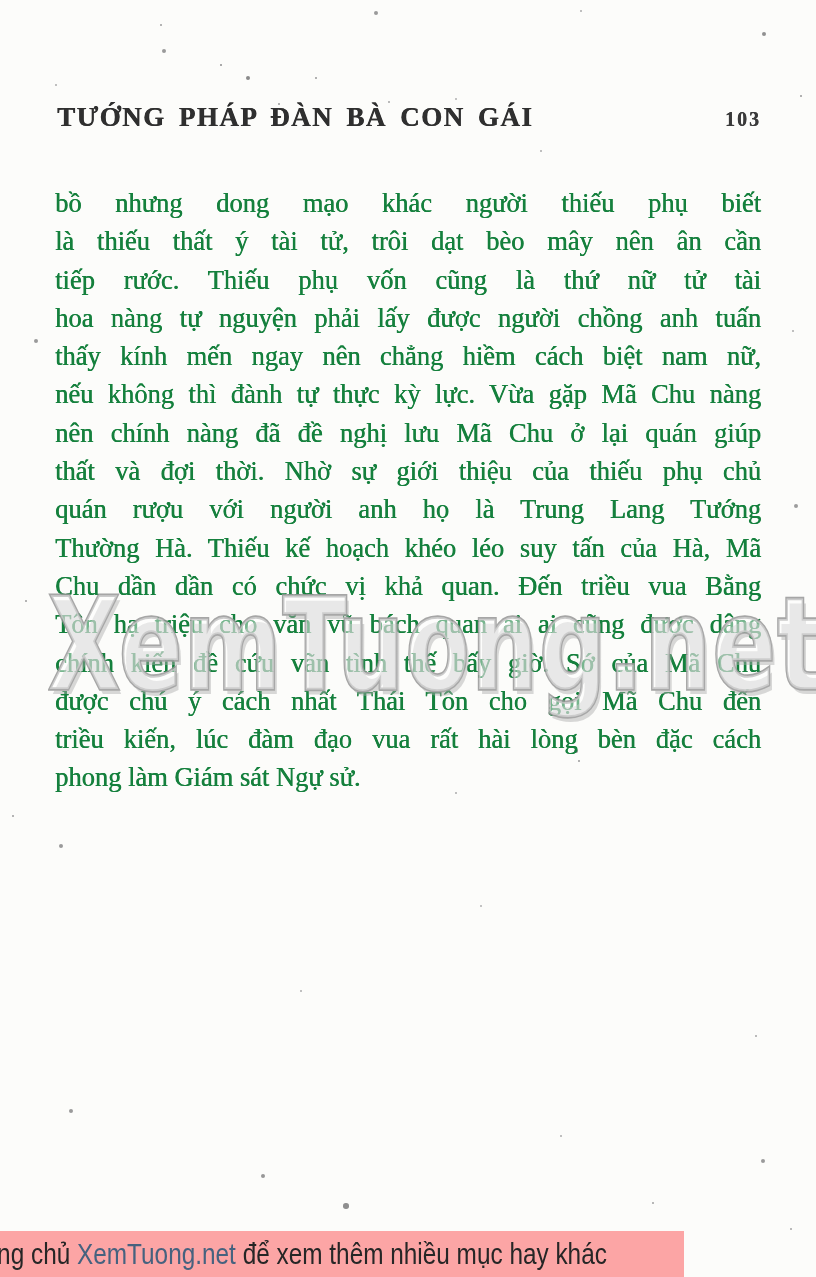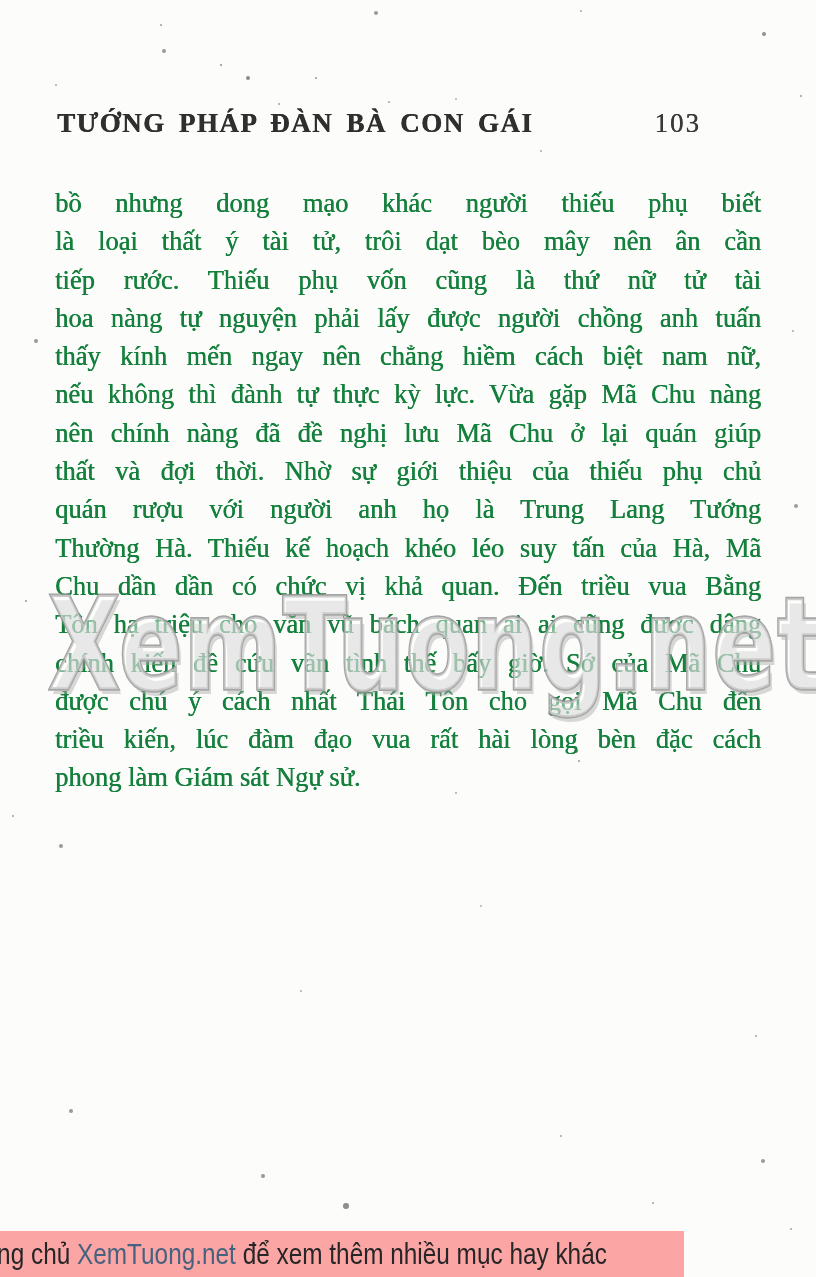--- a/index.html
+++ b/index.html
@@ -26,31 +26,31 @@
       60px 845px 0 1px #9a9a9a, 12px 815px 0 0 #9d9d9d, 480px 905px 0 0 #b0b0b0,
       300px 990px 0 0 #adadad, 755px 1035px 0 0 #a5a5a5, 70px 1110px 0 1px #9a9a9a,
       560px 1135px 0 0 #ababab, 262px 1175px 0 1px #979797, 345px 1205px 0 2px #8f8f8f,
       652px 1202px 0 0 #a0a0a0, 762px 1160px 0 1px #9a9a9a, 790px 1228px 0 0 #a5a5a5;
   }
   .edge-mark{
     position:absolute;left:0;bottom:18px;width:3px;height:16px;background:#6a6a6a;opacity:.7;
   }
   
   .header{
-    position:absolute;left:57px;top:108px;width:704px;
+    position:absolute;left:57px;top:102px;width:704px;
     display:flex;justify-content:space-between;align-items:baseline;
   }
   .title{
     font-size:27px;font-weight:bold;color:#2f2f2f;
     letter-spacing:1.5px;word-spacing:5px;
     text-shadow:0.4px 0 0 currentColor;
   }
   .pagenum{
-    font-size:27px;font-weight:normal;color:#3a3a3a;letter-spacing:2px;
-    margin-right:60px;font-variant-numeric:oldstyle-nums;
+    font-size:20px;font-weight:bold;color:#3a3a3a;letter-spacing:2px;
+    font-variant-numeric:oldstyle-nums;
     text-shadow:0.3px 0 0 currentColor;
   }
   
   .body{
     position:absolute;left:55px;top:184px;width:706px;
     font-size:26.5px;color:#15803d;
     text-shadow:0.4px 0 0 currentColor;
   }
   .line{
     height:38.3px;line-height:38.3px;
@@ -92,21 +92,21 @@
   <div class="specks"></div>
   <div class="edge-mark"></div>
 
   <div class="header">
     <span class="title">TƯỚNG PHÁP ĐÀN BÀ CON GÁI</span>
     <span class="pagenum">103</span>
   </div>
 
   <div class="body">
       <div class="line">bồ nhưng dong mạo khác người thiếu phụ biết</div>
-      <div class="line">là loại thất ý tài tử, trôi dạt bèo mây nên ân cần</div>
+      <div class="line">là thiếu thất ý tài tử, trôi dạt bèo mây nên ân cần</div>
       <div class="line">tiếp rước. Thiếu phụ vốn cũng là thứ nữ tử tài</div>
       <div class="line">hoa nàng tự nguyện phải lấy được người chồng anh tuấn</div>
       <div class="line">thấy kính mến ngay nên chẳng hiềm cách biệt nam nữ,</div>
       <div class="line">nếu không thì đành tự thực kỳ lực. Vừa gặp Mã Chu nàng</div>
       <div class="line">nên chính nàng đã đề nghị lưu Mã Chu ở lại quán giúp</div>
       <div class="line">thất và đợi thời. Nhờ sự giới thiệu của thiếu phụ chủ</div>
       <div class="line">quán rượu với người anh họ là Trung Lang Tướng</div>
       <div class="line">Thường Hà. Thiếu kế hoạch khéo léo suy tấn của Hà, Mã</div>
       <div class="line">Chu dần dần có chức vị khả quan. Đến triều vua Bằng</div>
       <div class="line">Tôn hạ triệu cho văn vũ bách quan ai ai cũng được dâng</div>

